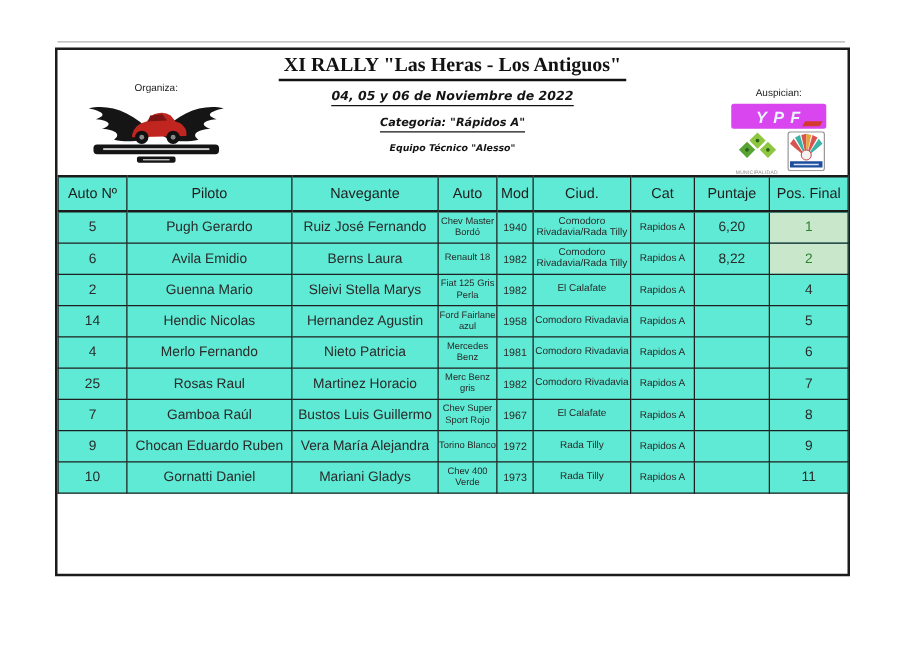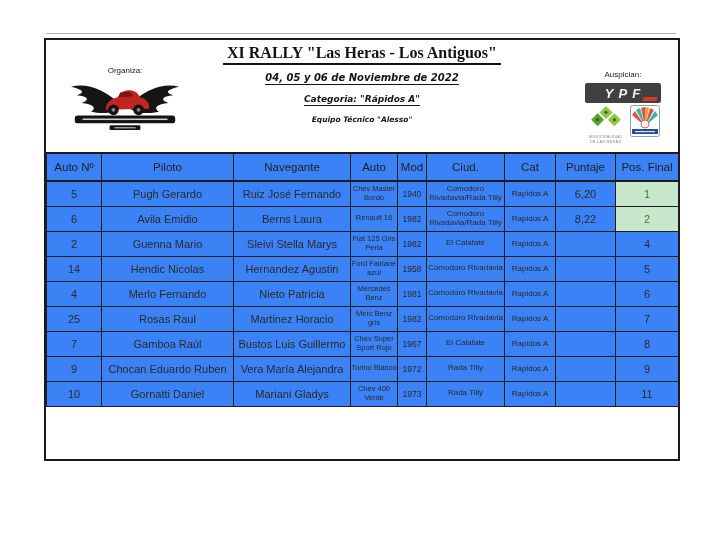--- a/index.html
+++ b/index.html
@@ -23,30 +23,30 @@
   .sub2 span{font-family:"DejaVu Sans", sans-serif;font-weight:bold;font-style:italic;font-size:9px;
     color:#141414;display:inline-block;border-bottom:1px solid #141414;padding-bottom:1px;}
   .sub3{margin-top:2px;}
   .sub3 span{font-family:"DejaVu Sans", sans-serif;font-weight:bold;font-style:italic;font-size:7.5px;color:#141414;}
 
   .organiza{position:absolute;left:16px;top:26px;width:126px;text-align:center;}
   .small-label{font-size:8px;color:#222;}
   .org-logo{margin-top:2px;}
 
   .auspician{position:absolute;right:14px;top:30px;width:82px;text-align:center;}
-  .ypf-box{position:relative;margin:4px auto 0;width:76px;height:20px;background:#404040;border-radius:2px;
+  .ypf-box{position:relative;margin:4px auto 0;width:76px;height:20px;background:#d946ef;border-radius:2px;
     display:flex;align-items:center;justify-content:center;}
   .ypf-box .ypf-text{font-weight:bold;font-style:italic;font-size:13px;letter-spacing:5px;color:#eaf4ff;padding-left:4px;}
   .ypf-swoosh{position:absolute;right:4px;bottom:2px;width:14px;height:4px;background:#d33a2f;transform:skewX(-30deg);}
   .logo-row{margin-top:2px;display:flex;justify-content:center;gap:3px;align-items:flex-start;}
   .muni{width:40px;text-align:center;}
   .muni-text{font-size:4px;line-height:4.5px;color:#8a8a8a;letter-spacing:.2px;}
 
   
-  table.results{position:absolute;left:0;top:112px;width:632px;border-collapse:collapse;table-layout:fixed;background:#3b82f6;}
+  table.results{position:absolute;left:0;top:100px;width:632px;border-collapse:collapse;table-layout:fixed;background:#5eead4;}
   table.results th, table.results td{border:1px solid #1f1f1f;text-align:center;vertical-align:middle;
     padding:0;overflow:hidden;color:#2a2a2a;}
   table.results thead tr{height:28px;}
   table.results th{border-top:2px solid #1b1b1b;border-bottom:2px solid #1b1b1b;font-weight:normal;
     font-size:11.5px;line-height:12px;color:#1e1e1e;}
   table.results tbody tr{height:25px;}
   table.results tbody tr.short{height:16px;}
   .c0{width:55px;font-size:11px;}
   .c1{width:132px;font-size:11px;}
   .c2{width:117px;font-size:11px;}

